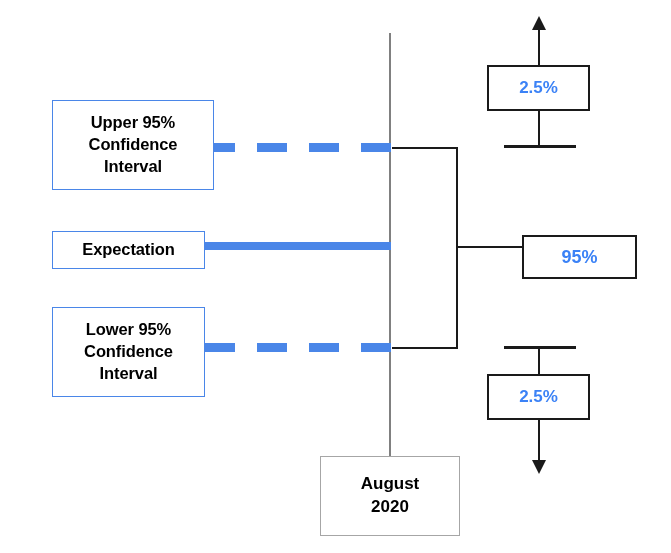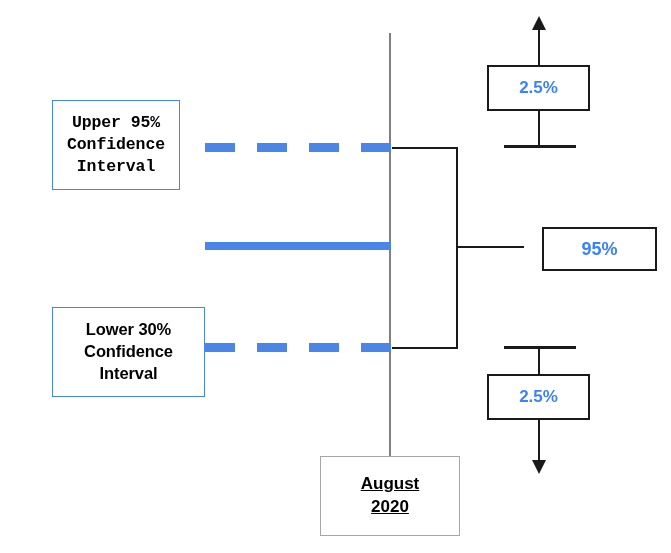--- a/index.html
+++ b/index.html
@@ -30,21 +30,21 @@
     align-items: center;
     justify-content: center;
     text-align: center;
     color: #000000;
     font-weight: 700;
     font-size: 16.5px;
     line-height: 1.32;
     letter-spacing: -0.1px;
     z-index: 6;
   }
-  #box-upper-ci { left: 52px;  top: 100px; width: 128px; height: 90px; font-family: Liberation Mono, monospace; }
+  #box-upper-ci { left: 52px;  top: 100px; width: 162px; height: 90px; }
   #box-expectation { left: 52px; top: 231px; width: 153px; height: 38px; }
   #box-lower-ci { left: 52px;  top: 307px; width: 153px; height: 90px; }
 
   
   .blue-line { position: absolute; z-index: 4; }
   .blue-solid {
     background: #4a86e8;
   }
   .blue-dashed {
     background-image: linear-gradient(to right, #4a86e8 0 58%, rgba(0,0,0,0) 58% 100%);
@@ -94,21 +94,21 @@
     background: #ffffff;
     display: flex;
     align-items: center;
     justify-content: center;
     color: #3b82f6;
     font-weight: 700;
     font-size: 17px;
     z-index: 7;
   }
   #box-upper-tail { left: 487px; top: 65px;  width: 103px; height: 46px; }
-  #box-central    { left: 522px; top: 227px; width: 115px; height: 44px; font-size: 18px; margin-left: 20px; }
+  #box-central    { left: 522px; top: 235px; width: 115px; height: 44px; font-size: 18px; }
   #box-lower-tail { left: 487px; top: 374px; width: 103px; height: 46px; }
 
   
   .stem {
     position: absolute;
     width: 2px;
     background: #1a1a1a;
     z-index: 4;
   }
   .cap {
@@ -157,40 +157,42 @@
     display: flex;
     flex-direction: column;
     align-items: center;
     justify-content: center;
     text-align: center;
     color: #000000;
     font-weight: 700;
     font-size: 17px;
     line-height: 1.35;
     z-index: 8;
-    text-decoration: underline;
   }
 </style>
 </head>
 <body>
 
 <div id="stage">
 
   <div class="label-box" id="box-upper-ci">
     <div>
       <span>Upper 95%</span><br>
       <span>Confidence</span><br>
       <span>Interval</span>
     </div>
   </div>
 
+  <div class="label-box" id="box-expectation">
+    <span>Expectation</span>
+  </div>
 
   <div class="label-box" id="box-lower-ci">
     <div>
-      <span>Lower 30%</span><br>
+      <span>Lower 95%</span><br>
       <span>Confidence</span><br>
       <span>Interval</span>
     </div>
   </div>
 
   <div class="abs blue-line blue-dashed" id="line-upper-ci"></div>
   <div class="abs blue-line blue-solid" id="line-expectation"></div>
   <div class="abs blue-line blue-dashed" id="line-lower-ci"></div>
 
   <div class="abs" id="time-axis"></div>

